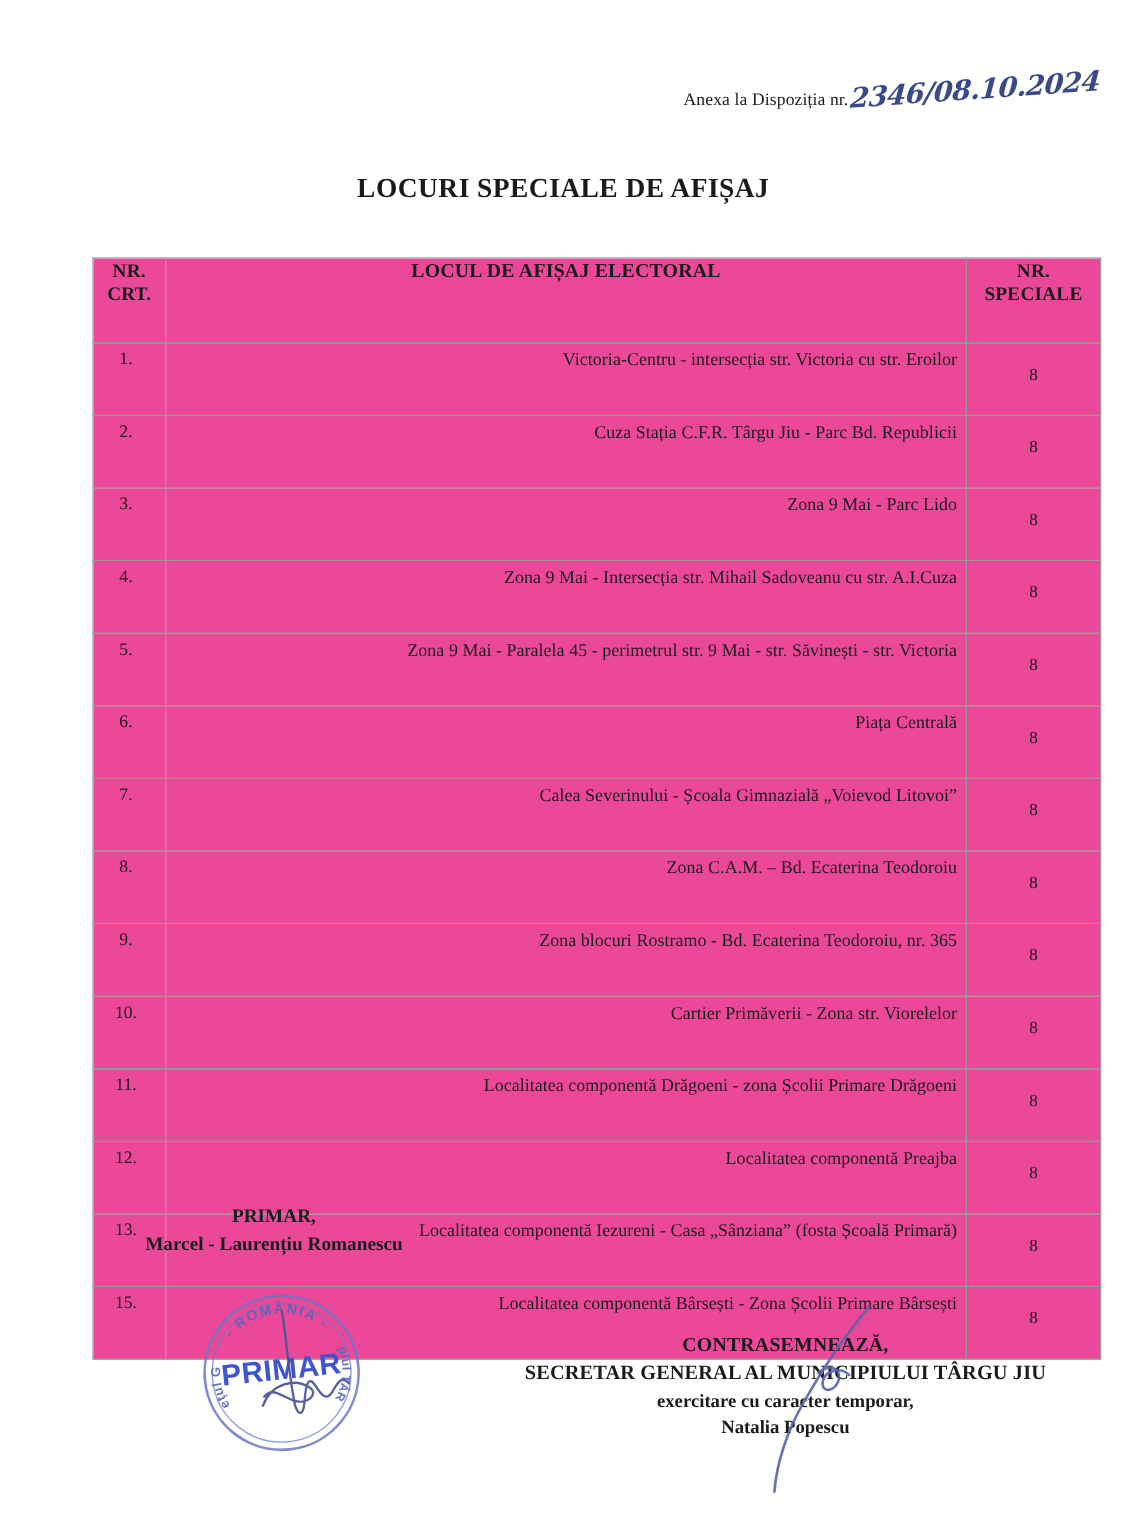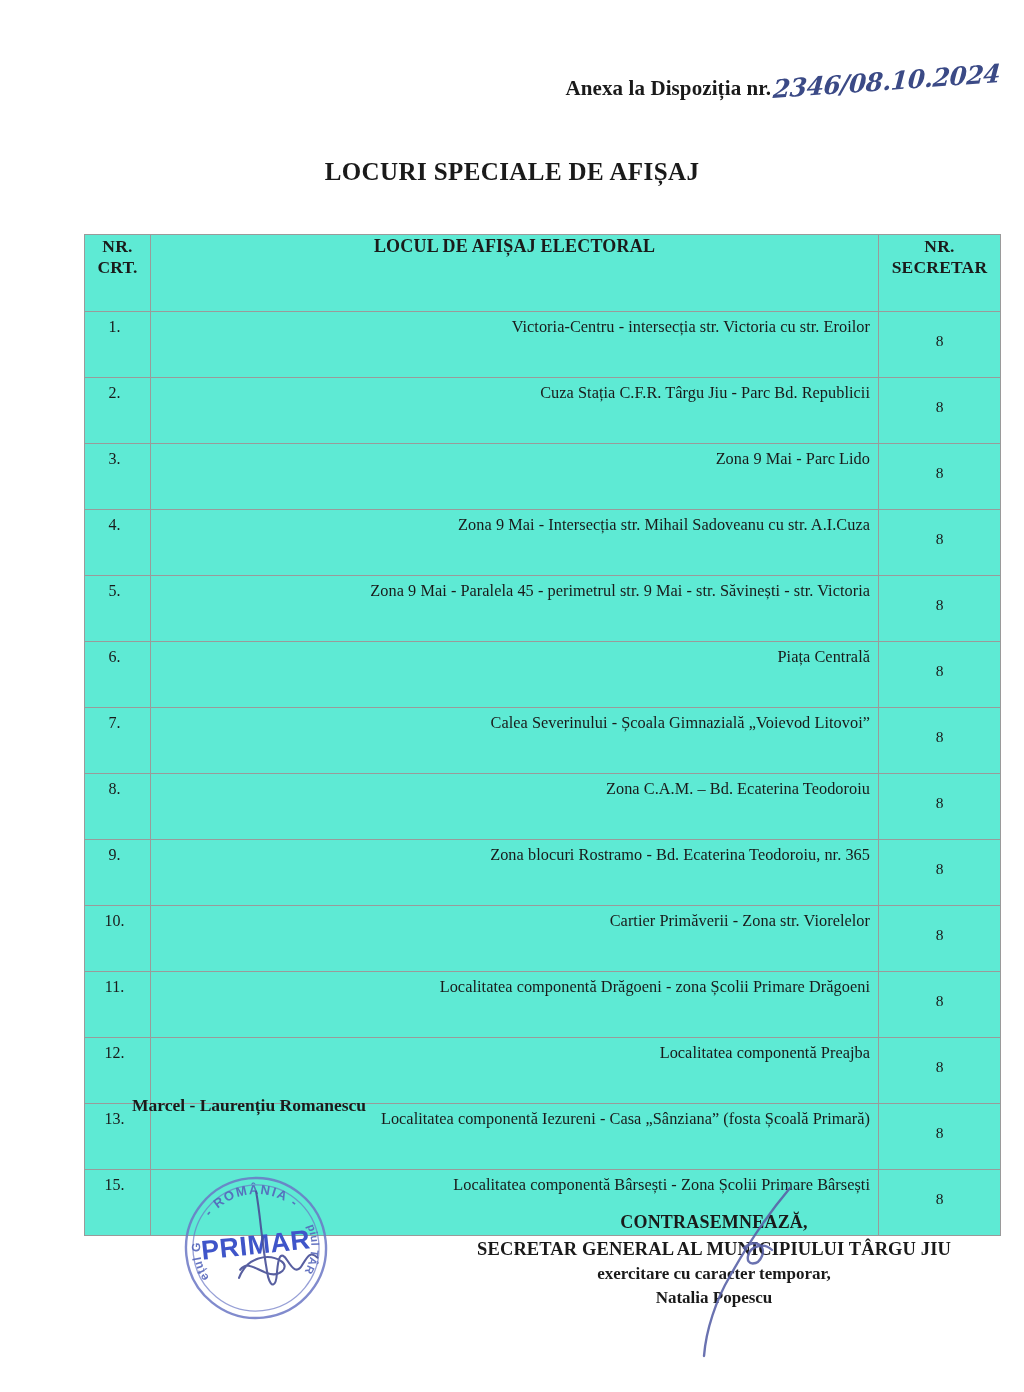--- a/index.html
+++ b/index.html
@@ -19,22 +19,22 @@
   
   .doc-ref {
     position: absolute;
     top: 72px;
     right: 24px;
     display: flex;
     align-items: baseline;
     white-space: nowrap;
   }
   .doc-ref-label {
-    font-size: 21px;
-    font-weight: bold;
+    font-size: 16px;
+    font-weight: normal;
     letter-spacing: .1px;
   }
   .handwriting {
     font-family: "DejaVu Serif", serif;
     font-style: italic;
     font-weight: bold;
     font-size: 25px;
     color: #3b4a86;
     transform: rotate(-4deg) skewX(-8deg);
     transform-origin: left bottom;
@@ -64,21 +64,21 @@
     width: 916px;
   }
   table.afisaj {
     border-collapse: collapse;
     width: 100%;
     table-layout: fixed;
   }
   table.afisaj td, table.afisaj th {
     border: 1px solid #9a9a9a;
     vertical-align: top;
-    background: #5eead4;
+    background: #ec4899;
   }
   col.c-nr      { width: 66px; }
   col.c-loc     { width: 728px; }
   col.c-pan     { width: 122px; }
 
   thead th {
     text-align: center;
     font-weight: bold;
     font-size: 17.5px;
     line-height: 1.22;
@@ -172,21 +172,21 @@
     </colgroup>
     <thead>
       <tr>
         <th>
           <span>NR.</span><br>
           <span>CRT.</span>
         </th>
         <th class="th-loc">LOCUL DE AFIȘAJ ELECTORAL</th>
         <th>
           <span>NR.</span><br>
-          <span>SECRETAR</span>
+          <span>SPECIALE</span>
         </th>
       </tr>
     </thead>
     <tbody id="table-body">
         <tr>
           <td class="cell-nr">1.</td>
           <td class="cell-loc">Victoria-Centru - intersecția str. Victoria cu str. Eroilor</td>
           <td class="cell-pan">8</td>
         </tr>
         <tr>
@@ -252,20 +252,21 @@
         <tr>
           <td class="cell-nr">15.</td>
           <td class="cell-loc">Localitatea componentă Bârsești - Zona Școlii Primare Bârsești</td>
           <td class="cell-pan">8</td>
         </tr>
       </tbody>
   </table>
 </div>
 
 <div class="sig-left">
+  <div>PRIMAR,</div>
   <div>Marcel - Laurențiu Romanescu</div>
 </div>
 
 <div class="seal">
   <svg viewBox="0 0 160 152" xmlns="http://www.w3.org/2000/svg">
     <defs>
       <path id="arcTop" d="M 22,80 A 58,58 0 0 1 138,80" fill="none"></path>
       <path id="arcLeft" d="M 30,100 A 52,52 0 0 1 26,62" fill="none"></path>
       <path id="arcRight" d="M 134,62 A 52,52 0 0 1 126,104" fill="none"></path>
     </defs>

